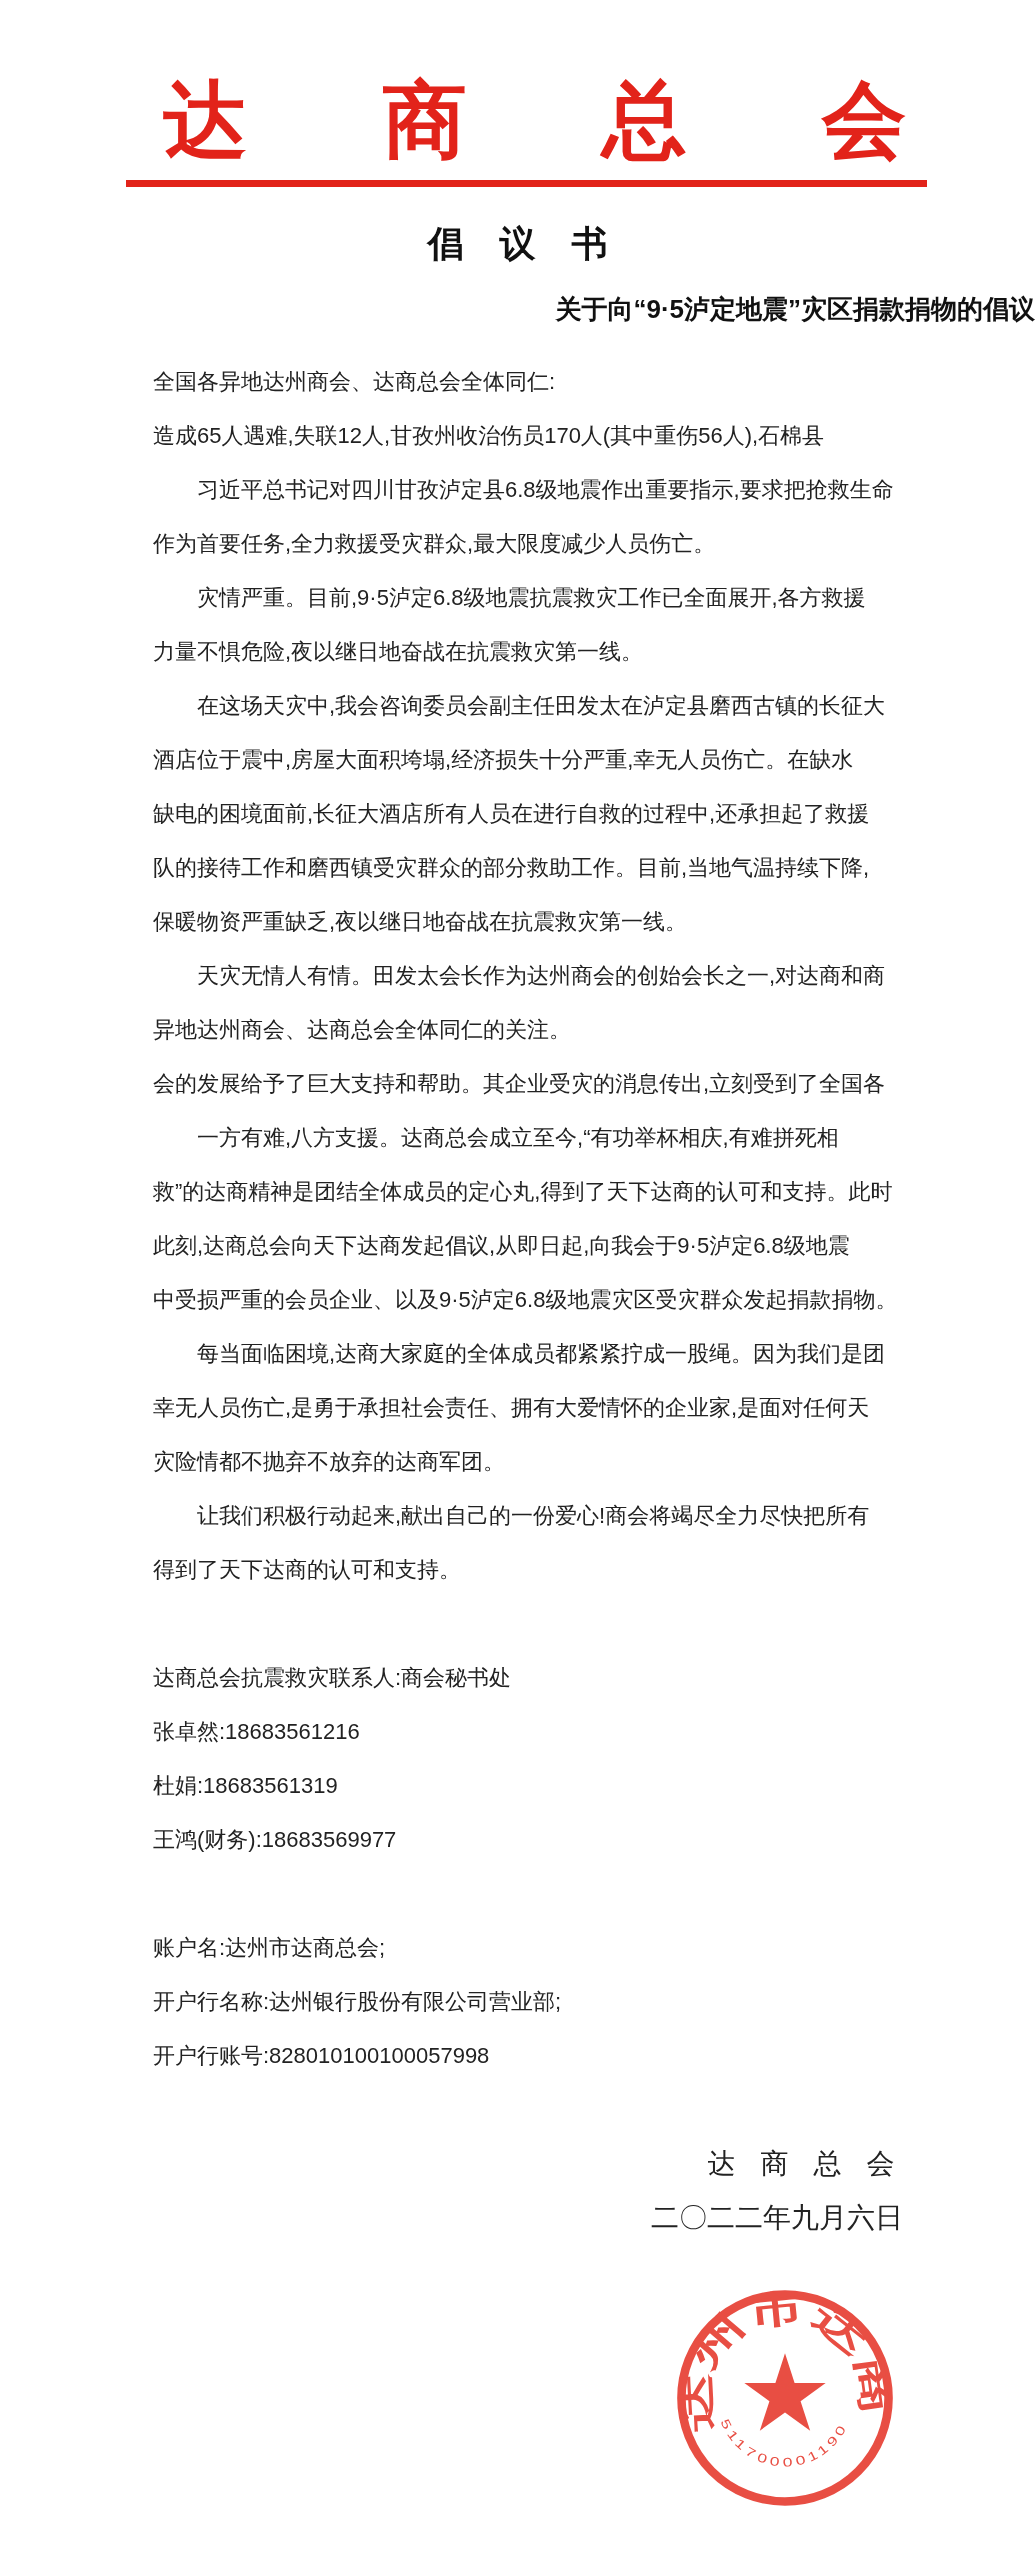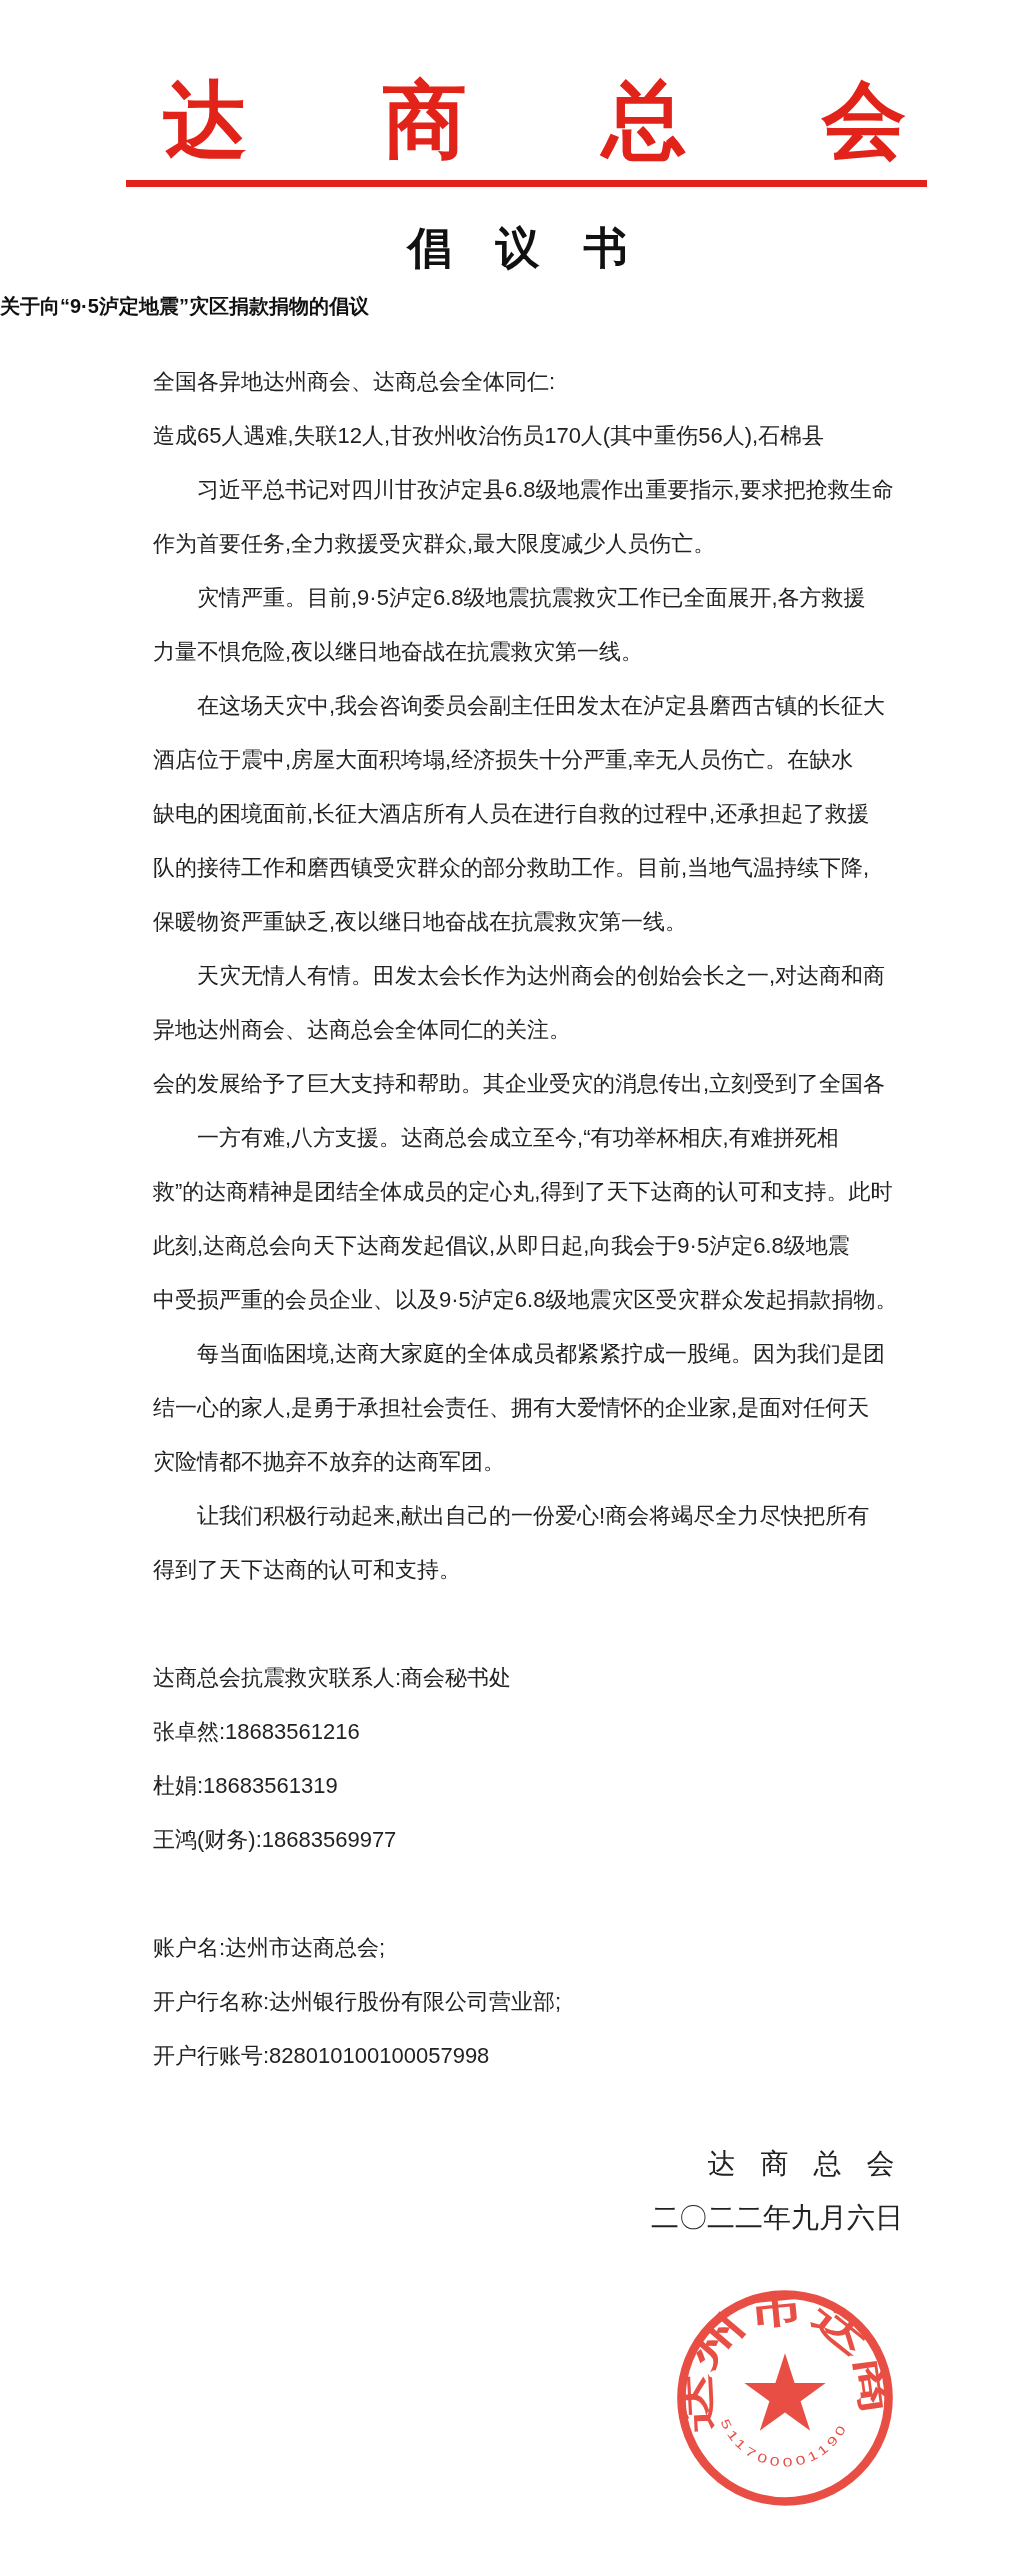--- a/index.html
+++ b/index.html
@@ -22,26 +22,26 @@
     display:flex;justify-content:space-between;
     font-family:"Liberation Serif",serif;font-weight:700;
     font-size:84px;line-height:1;color:var(--red);
   }
   .rule{
     position:absolute;top:180px;left:126px;width:801px;height:6.7px;
     background:var(--red);
   }
   .doc-title{
     position:absolute;top:222px;left:0;width:1035px;
-    text-align:center;font-size:44px;font-weight:700;line-height:1.2;
+    text-align:center;font-size:36px;font-weight:700;line-height:1.2;
     color:#111;
   }
   .doc-subtitle{
     position:absolute;top:293px;left:0;width:1035px;
-    text-align:left;font-size:20px;font-weight:700;line-height:1.3;
+    text-align:right;font-size:26px;font-weight:700;line-height:1.3;
     color:#111;
   }
   
   .content{
     position:absolute;left:153px;top:355px;width:750px;
     font-size:22px;
   }
   .line{
     height:54px;line-height:54px;white-space:nowrap;
   }
@@ -86,21 +86,21 @@
         <div class="line">队的接待工作和磨西镇受灾群众的部分救助工作。目前,当地气温持续下降,</div>
         <div class="line">保暖物资严重缺乏,夜以继日地奋战在抗震救灾第一线。</div>
         <div class="line indent">天灾无情人有情。田发太会长作为达州商会的创始会长之一,对达商和商</div>
         <div class="line">异地达州商会、达商总会全体同仁的关注。</div>
         <div class="line">会的发展给予了巨大支持和帮助。其企业受灾的消息传出,立刻受到了全国各</div>
         <div class="line indent">一方有难,八方支援。达商总会成立至今,“有功举杯相庆,有难拼死相</div>
         <div class="line">救”的达商精神是团结全体成员的定心丸,得到了天下达商的认可和支持。此时</div>
         <div class="line">此刻,达商总会向天下达商发起倡议,从即日起,向我会于9·5泸定6.8级地震</div>
         <div class="line">中受损严重的会员企业、以及9·5泸定6.8级地震灾区受灾群众发起捐款捐物。</div>
         <div class="line indent">每当面临困境,达商大家庭的全体成员都紧紧拧成一股绳。因为我们是团</div>
-        <div class="line">结一心的家人,是勇于承担社会责任、拥有大爱情怀的企业家,是面对任何天</div>
+        <div class="line">幸无人员伤亡,是勇于承担社会责任、拥有大爱情怀的企业家,是面对任何天</div>
         <div class="line">灾险情都不抛弃不放弃的达商军团。</div>
         <div class="line indent">让我们积极行动起来,献出自己的一份爱心!商会将竭尽全力尽快把所有</div>
         <div class="line">得到了天下达商的认可和支持。</div>
       </div>
 
     <div class="line blank"></div>
     <div class="line">达商总会抗震救灾联系人:商会秘书处</div>
     <div class="line">张卓然:18683561216</div>
     <div class="line">杜娟:18683561319</div>
     <div class="line">王鸿(财务):18683569977</div>

